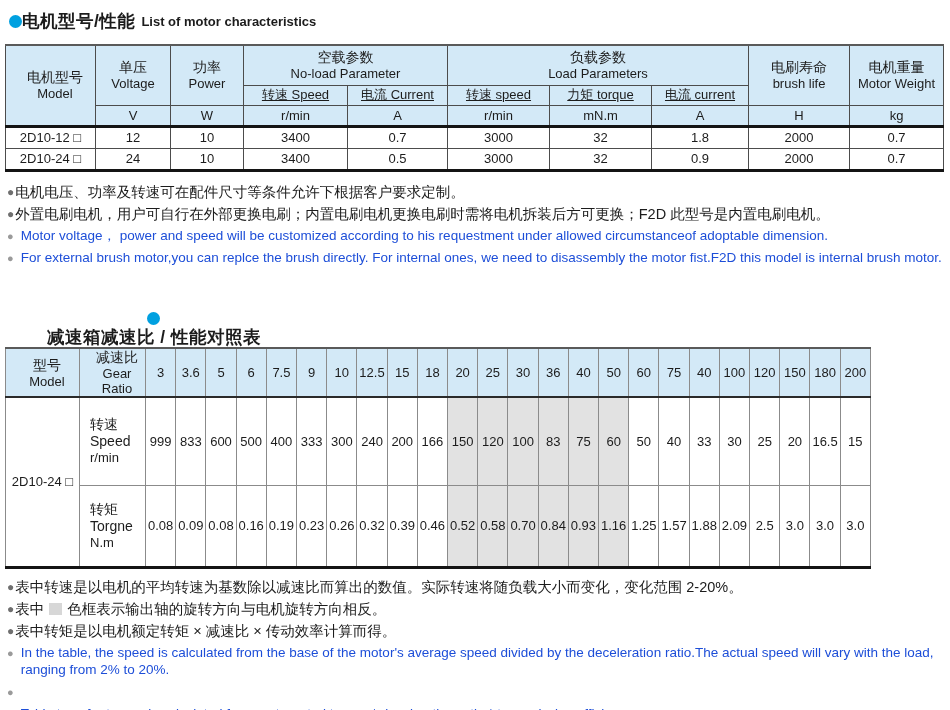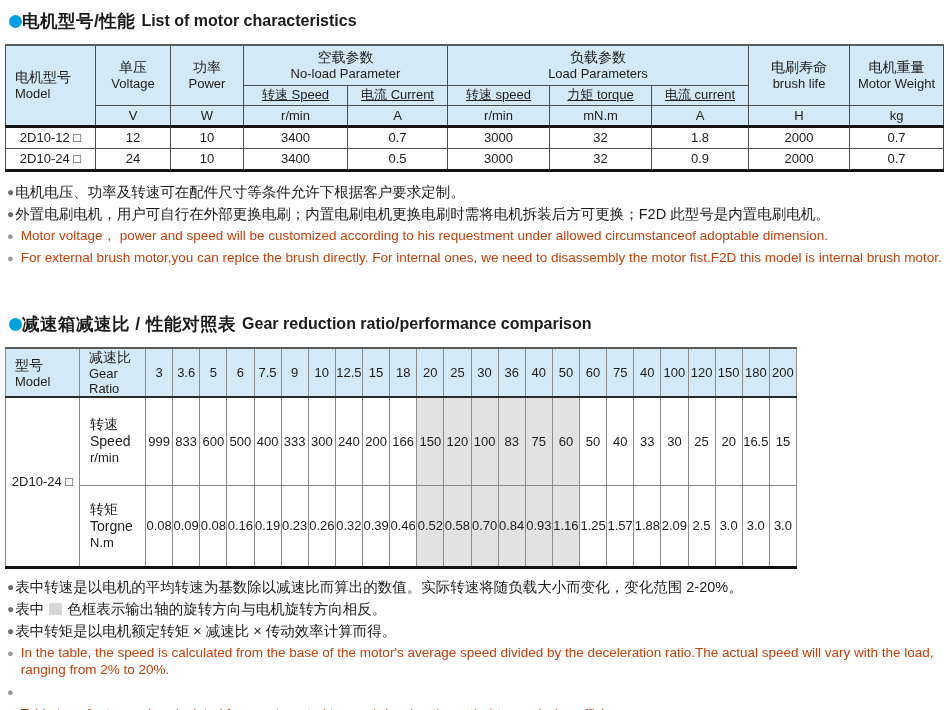--- a/index.html
+++ b/index.html
@@ -9,38 +9,38 @@
   }
   *{margin:0;padding:0;box-sizing:border-box;}
   html,body{width:950px;height:710px;background:#ffffff;
     font-family:"Liberation Sans","DejaVu Sans",sans-serif;color:#1c1c1c;}
   .page{position:relative;width:950px;height:710px;overflow:hidden;}
 
   
   .section-title{position:absolute;left:9px;display:flex;align-items:center;}
   .title-dot{width:13px;height:13px;border-radius:50%;background:var(--accent);flex:0 0 13px;}
   .title-zh{font-weight:bold;font-size:17.5px;letter-spacing:0.5px;}
-  .title-en{font-weight:bold;font-size:16px;margin-left:6px;}
-
-  
-  table{border-collapse:collapse;table-layout:fixed;position:absolute;left:5px;width:792px;background:#fff;}
+  .title-en{font-weight:bold;font-size:13px;margin-left:6px;}
+
+  
+  table{border-collapse:collapse;table-layout:fixed;position:absolute;left:5px;width:866px;background:#fff;}
   th,td{text-align:center;vertical-align:middle;font-weight:normal;overflow:hidden;}
 
   
   #motor-table{top:44px;border-top:2px solid #5a5a5a;border-bottom:3px solid #141414;}
   #motor-table th,#motor-table td{border:1px solid #4c4c4c;font-size:13px;}
   #motor-table thead th{background:var(--head-bg);}
   #motor-table thead{border-bottom:3px solid #141414;}
   #motor-table tr.group-row th{height:40px;}
   #motor-table tr.sub-row th{height:20px;text-decoration:underline;}
   #motor-table tr.units-row th{height:21px;}
   #motor-table tbody td{height:22px;text-align:center;}
   .hdr-zh{display:block;font-size:14px;line-height:17px;}
   .hdr-en{display:block;font-size:13px;line-height:15px;}
-  th.left-head{text-align:left;padding-left:9px;margin-top:48px;}
+  th.left-head{text-align:center;padding-left:9px;margin-top:48px;}
 
   
   #gear-table{top:347px;border-top:2px solid #5a5a5a;border-bottom:3px solid #141414;}
   #gear-table th,#gear-table td{border:1px solid #8b8b8b;font-size:13px;}
   #gear-table thead th{background:var(--head-bg);height:41px;}
   #gear-table thead{border-bottom:2px solid #2a2a2a;}
   #gear-table td.shaded{background:var(--shade);}
   #gear-table tr.speed-row td{height:88px;}
   #gear-table tr.torque-row td{height:82px;}
   td.row-label{text-align:left;padding-left:10px;}
@@ -48,21 +48,21 @@
   .lbl-unit{display:block;font-size:13px;line-height:16px;}
   td.model-span{font-size:13.5px;}
 
   
   .notes{position:absolute;left:7px;width:940px;}
   .note{display:flex;align-items:flex-start;margin-bottom:5.5px;line-height:16.5px;}
   .note .bullet{flex:0 0 auto;position:relative;top:0px;}
   .note.zh .bullet{color:#6f6f6f;font-size:12px;margin-right:1px;}
   .note.en .bullet{color:#9a9a9a;font-size:11px;margin-right:7px;}
   .note.zh .note-text{font-size:14.5px;}
-  .note.en .note-text{font-size:13.5px;color:#c2410c;}
+  .note.en .note-text{font-size:13.5px;color:#1d4ed8;}
   .gray-box{display:inline-block;width:13px;height:12px;background:#d7d7d7;margin:0 5px;vertical-align:-1px;}
 </style>
 </head>
 <body>
 
 <div class="page">
 
   <div class="section-title" style="top:9px;">
     <span class="title-dot"></span>
     <span class="title-zh">电机型号/性能</span>
@@ -172,21 +172,21 @@
       <div class="note en">
         <span class="bullet">●</span>
         <span class="note-text">Motor voltage， power and speed will be customized according to his requestment under allowed circumstanceof adoptable dimension.</span>
       </div>
       <div class="note en">
         <span class="bullet">●</span>
         <span class="note-text">For external brush motor,you can replce the brush directly. For internal ones, we need to disassembly the motor fist.F2D this model is internal brush motor.</span>
       </div>
     </div>
 
-  <div class="section-title" style="top:312px;">
+  <div class="section-title" style="top:312px;flex-direction:column;">
     <span class="title-dot"></span>
     <span class="title-zh">减速箱减速比 / 性能对照表</span>
     <span class="title-en">Gear reduction ratio/performance comparison</span>
   </div>
 
   <table id="gear-table">
     <colgroup id="gear-cols">
         <col style="width: 74px;">
         <col style="width: 66px;">
         <col>

